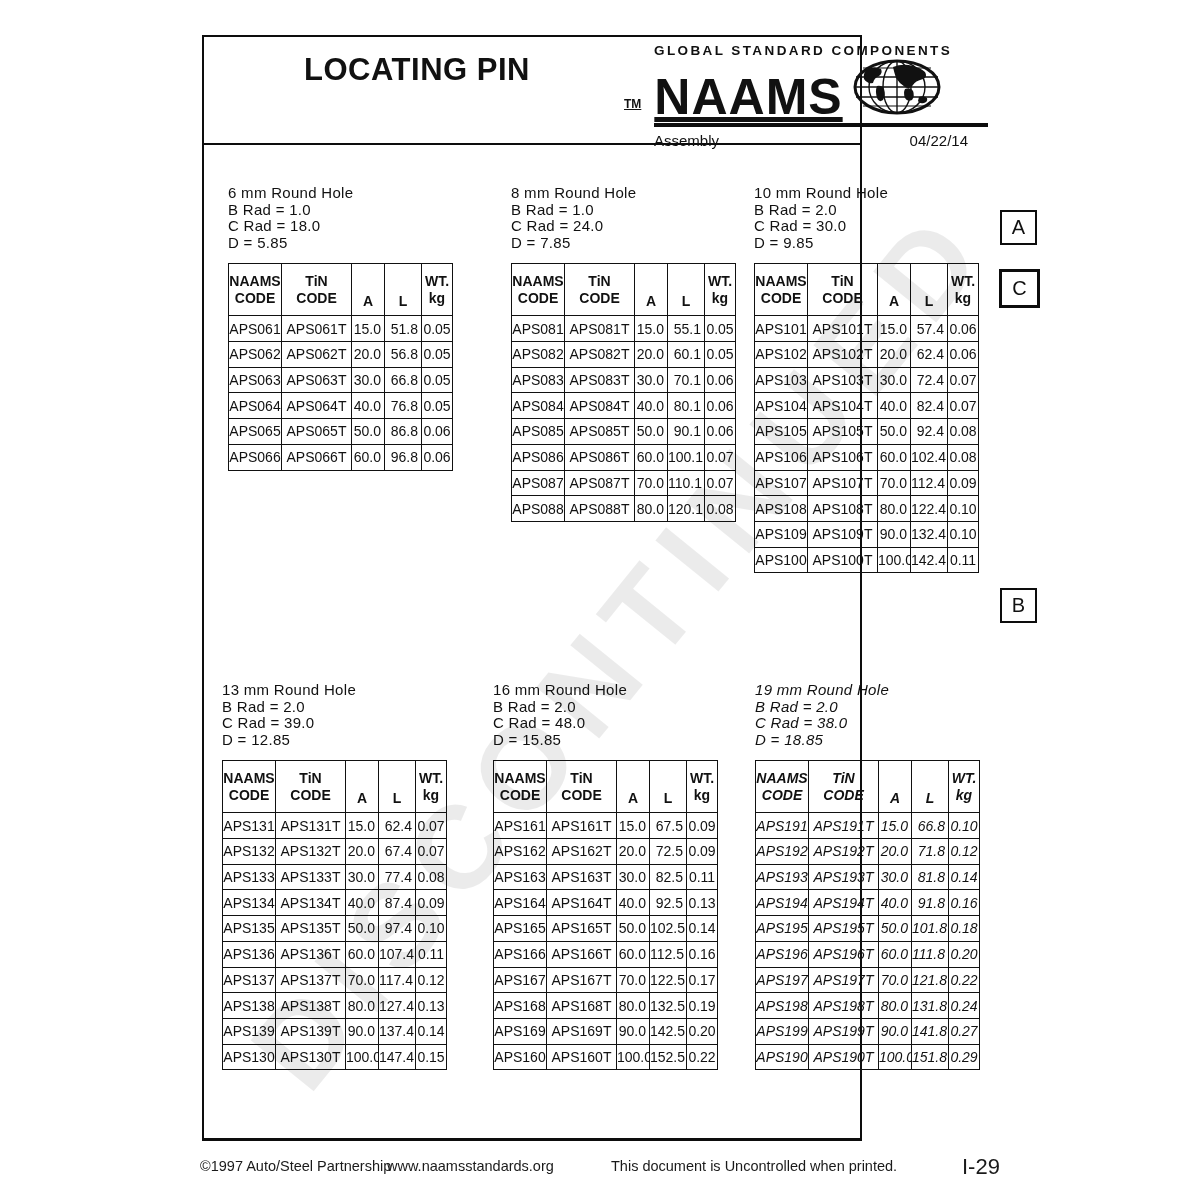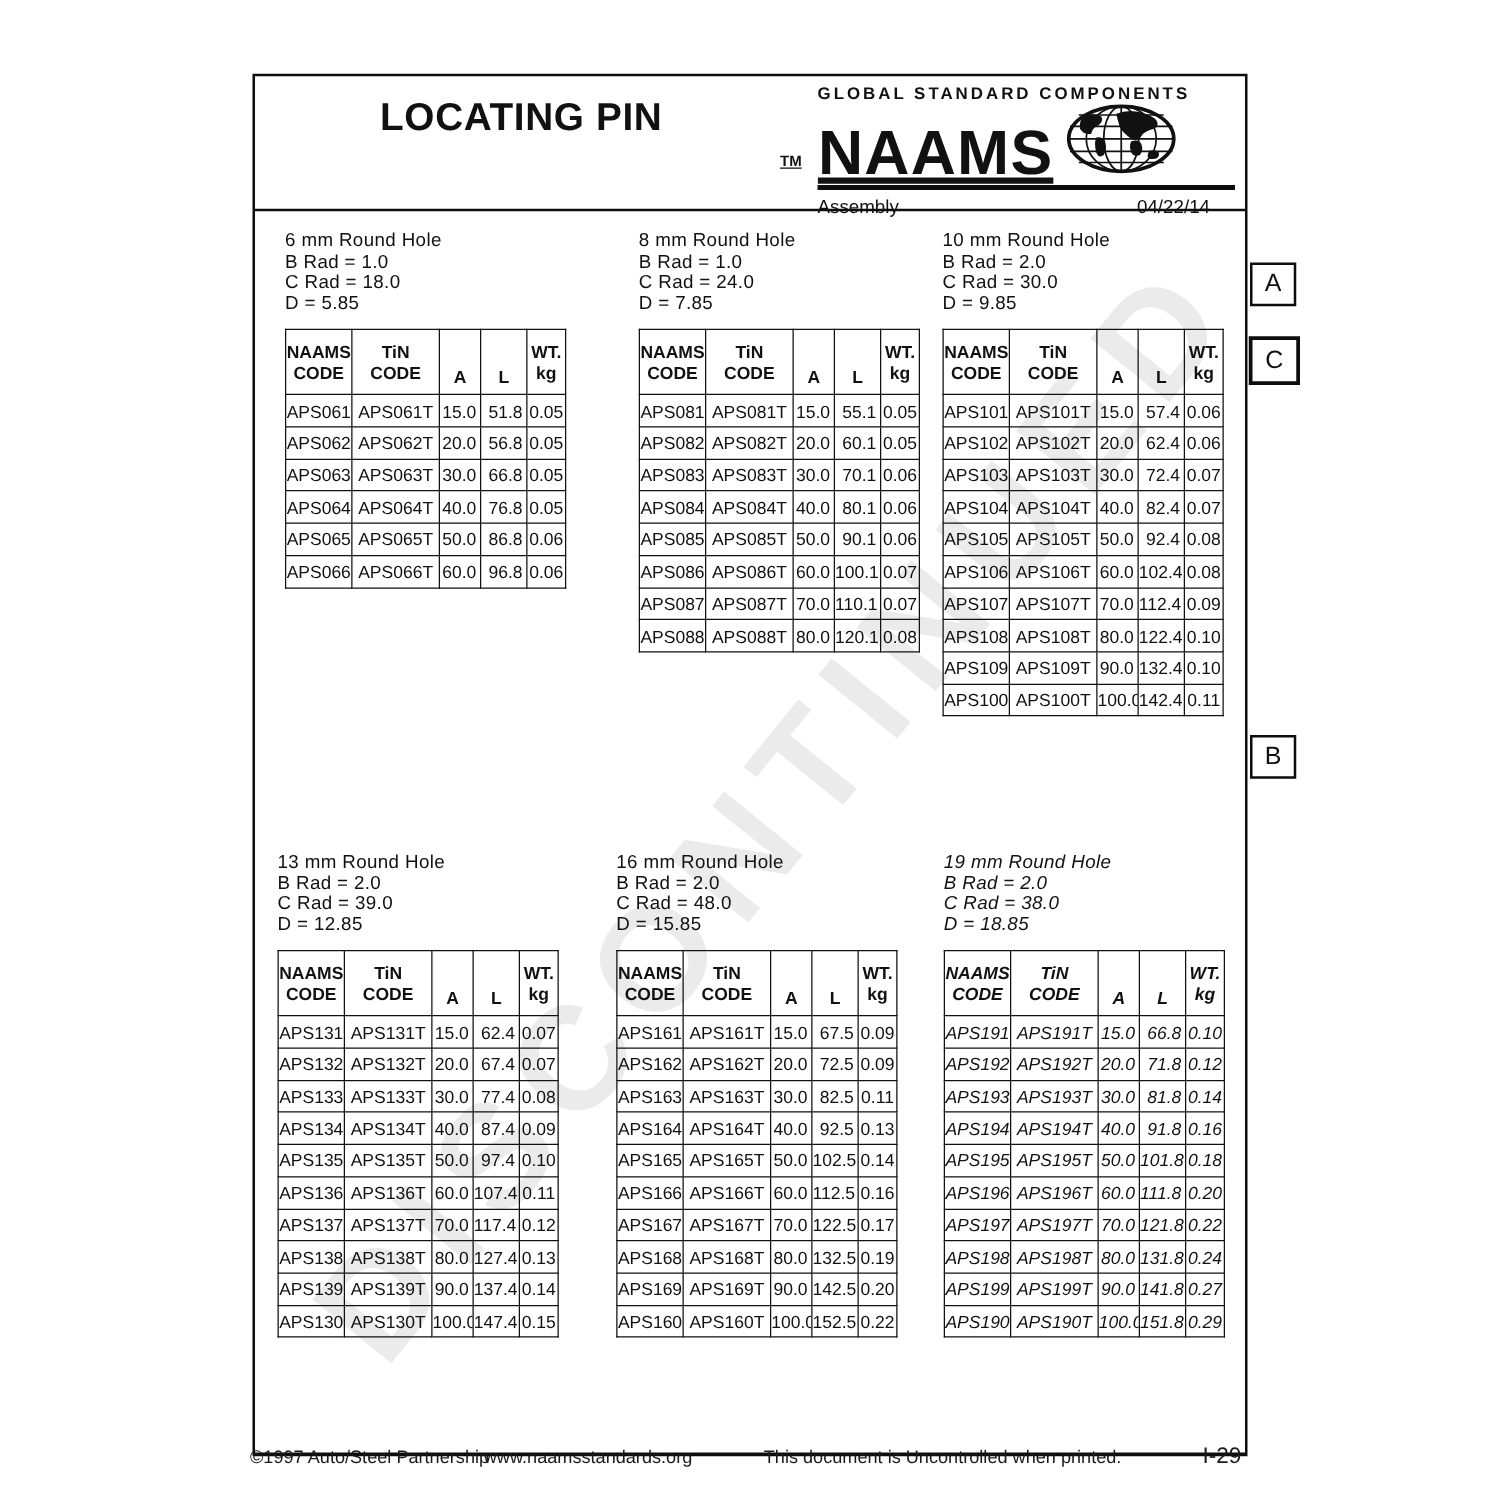--- a/index.html
+++ b/index.html
@@ -9,21 +9,21 @@
   }
   
   #watermark{
     position:absolute;left:620px;top:648px;
     transform:translate(-50%,-50%) rotate(-51deg);
     font-size:118px;font-weight:700;letter-spacing:16px;white-space:nowrap;
     color:#000;opacity:0.075;z-index:0;user-select:none;
   }
   
   #frame{
-    position:absolute;left:202px;top:59px;width:796px;height:1106px;
+    position:absolute;left:202px;top:35px;width:660px;height:1106px;
     border:2.5px solid #0d0d0d;border-bottom-width:3.5px;box-sizing:border-box;z-index:1;
   }
   
   #header{
     position:absolute;left:0;top:0;right:0;height:106px;
     border-bottom:2.5px solid #0d0d0d;
   }
   #title-block{position:absolute;left:8px;top:14px;width:410px;text-align:center;line-height:1.2;}
   #title-line1{font-size:31px;font-weight:700;letter-spacing:0.5px;}
   #title-line2{font-size:27px;font-weight:700;margin-top:3px;letter-spacing:0.2px;}
@@ -50,21 +50,21 @@
   .sidebox{
     position:absolute;width:33px;height:31px;border:2.5px solid #0d0d0d;background:#fff;
     display:flex;align-items:center;justify-content:center;font-size:20px;z-index:2;
   }
   #sidebox-c{border-width:3px;width:35px;height:33px;}
   
   .footer-text{position:absolute;font-size:14.5px;color:#1a1a1a;z-index:1;white-space:nowrap;}
   #footer-copyright{left:200px;top:1158px;}
   #footer-url{left:387px;top:1158px;}
   #footer-notice{left:611px;top:1158px;}
-  #footer-page{left:962px;top:1154px;font-size:18px;}
+  #footer-page{left:962px;top:1154px;font-size:22px;}
 </style>
 </head>
 <body>
 
 <div id="page">
 
   <div id="watermark">DISCONTINUED</div>
 
   <div id="frame">
     <div id="header">

